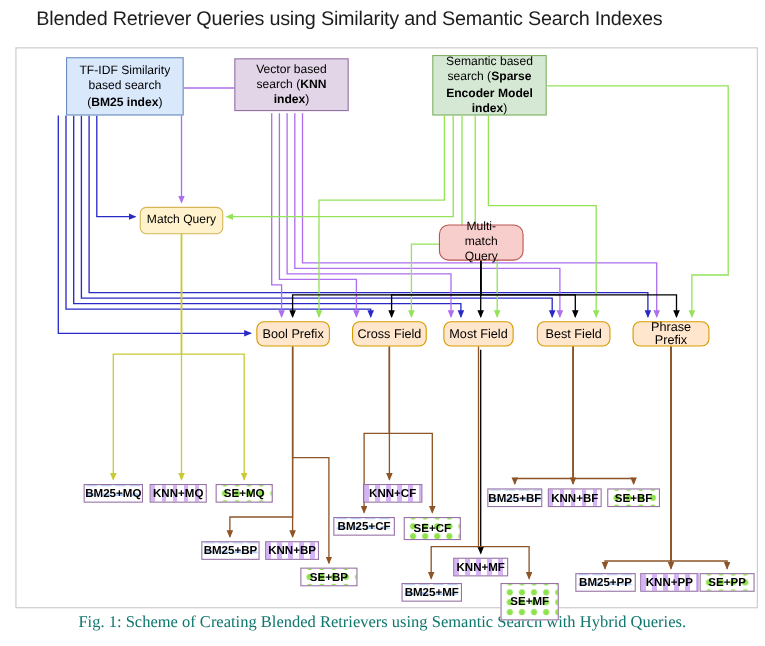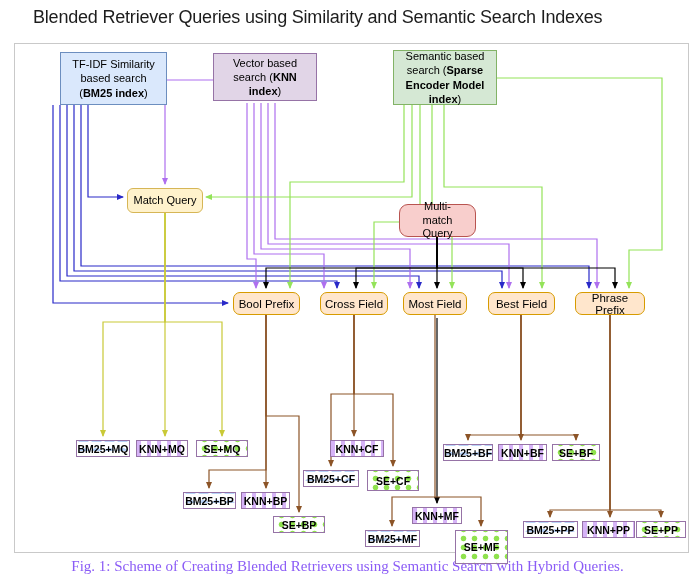--- a/index.html
+++ b/index.html
@@ -23,21 +23,21 @@
   .sub{font-size:11.5px;background:#ffe6cc;border:1px solid #d79b00;border-radius:7px;}
   .res{font-size:10.5px;font-weight:bold;border:1px solid #9673a6;white-space:nowrap;}
   .p-bm25{background-color:#fff;
      background-image:radial-gradient(circle at 50% 135%, rgba(160,195,245,.75) 42%, rgba(160,195,245,0) 47%);
      background-size:13px 9px;background-position:0 1px;}
   .p-knn{background:repeating-linear-gradient(90deg,#d6b3f7 0 4px,#ffffff 4px 10px);}
   .p-se{background-color:#fff;
      background-image:radial-gradient(circle,#8fe24e 2.4px,rgba(143,226,78,0) 3.2px);
      background-size:11px 9px;background-position:2px 3px;}
   #caption{position:absolute;left:0;top:558px;width:695px;text-align:center;
-           font-family:"Liberation Serif", serif;font-size:15px;color:#8b5cf6;}
+           font-family:"Liberation Serif", serif;font-size:15px;color:#0f766e;}
 </style>
 </head>
 <body>
 
 <div id="app">
 
   <div id="title">Blended Retriever Queries using Similarity and Semantic Search Indexes</div>
   <div id="frame"></div>
 
   <svg id="wires" width="695" height="587" viewBox="0 0 695 587">

